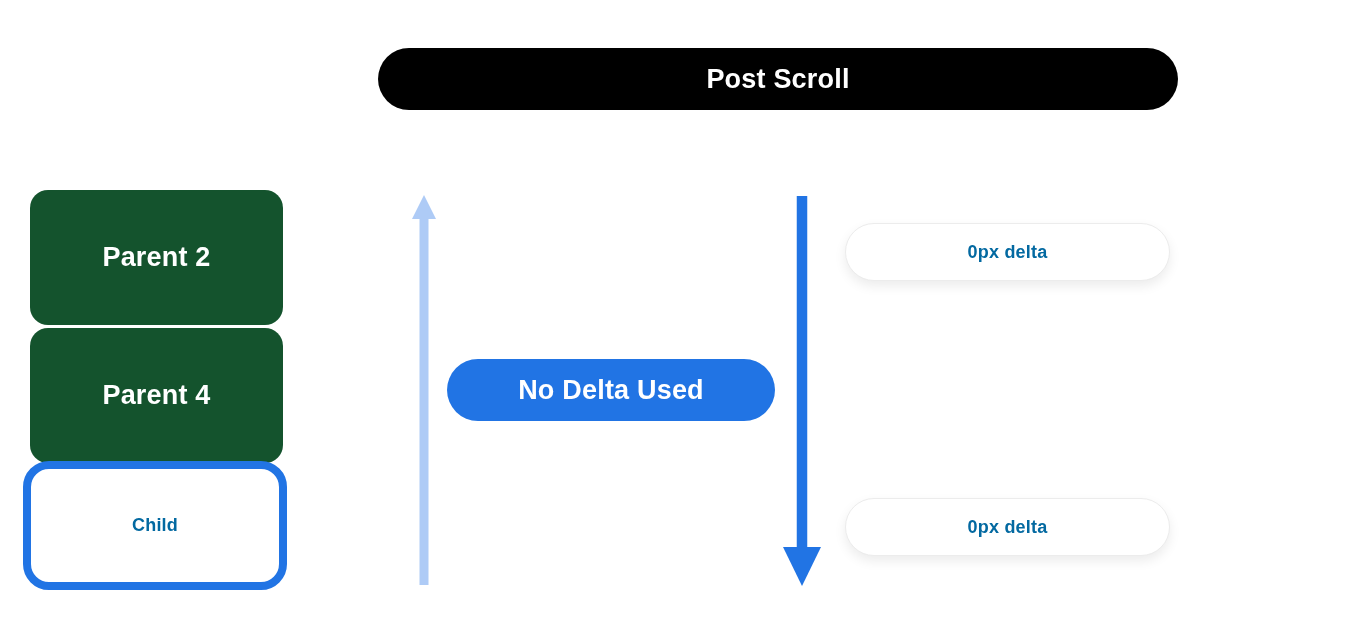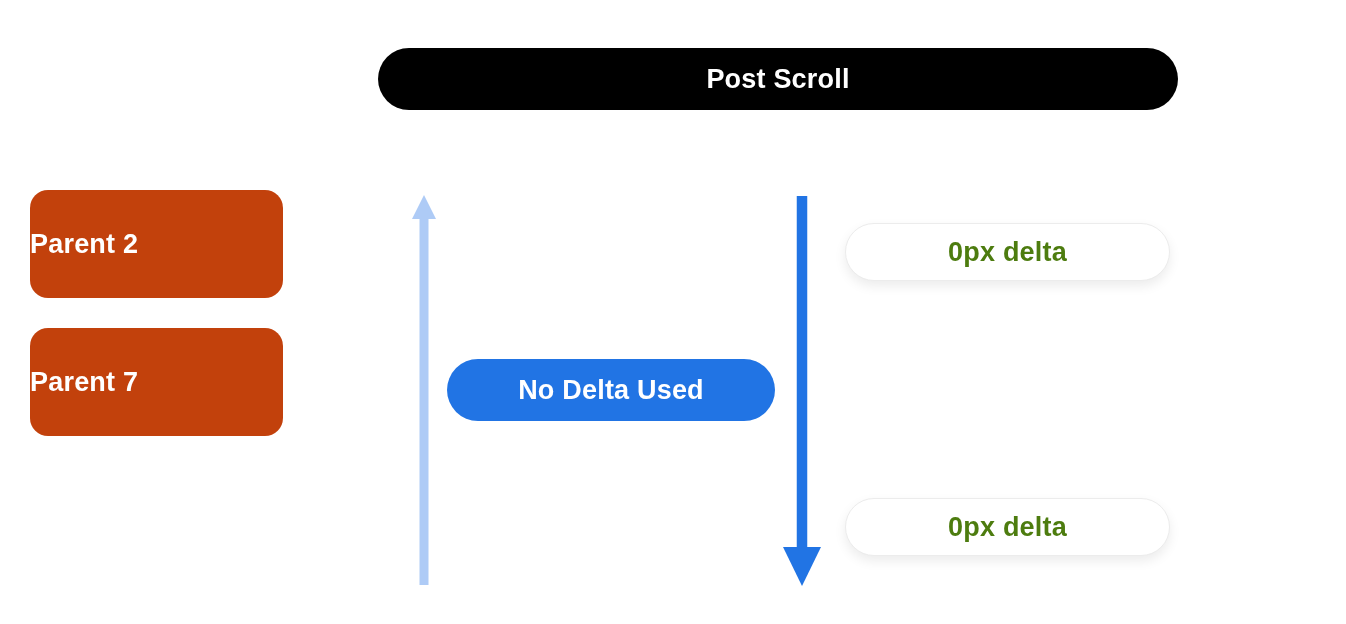--- a/index.html
+++ b/index.html
@@ -25,33 +25,33 @@
     border-radius: 31px;
     display: flex; align-items: center; justify-content: center;
   }
   .label-white {
     color: #ffffff;
     font-size: 27px;
     font-weight: 700;
     letter-spacing: 0.2px;
   }
   .label-dark {
-    color: #4d7c0f;
-    font-size: 27px;
+    color: #0369a1;
+    font-size: 18px;
     font-weight: 600;
     letter-spacing: 0.2px;
   }
 
   
   .tree-box {
     left: 30px;
-    width: 253px; height: 108px;
-    background: #c2410c;
+    width: 253px; height: 135px;
+    background: #14532d;
     border-radius: 18px;
-    display: flex; align-items: center; justify-content: flex-start;
+    display: flex; align-items: center; justify-content: center;
   }
   .box-parent2 { top: 190px; }
   .box-parent1 { top: 328px; }
   .box-child {
     left: 23px; top: 461px;
     width: 264px; height: 129px;
     background: #ffffff;
     border: 8px solid #2174e4;
     border-radius: 26px;
     display: flex; align-items: center; justify-content: center;
@@ -105,21 +105,24 @@
   </svg>
 
   <div class="abs header-pill">
     <span class="label-white">Post Scroll</span>
   </div>
 
   <div class="abs tree-box box-parent2">
     <span class="label-white">Parent 2</span>
   </div>
   <div class="abs tree-box box-parent1">
-    <span class="label-white">Parent 7</span>
+    <span class="label-white">Parent 4</span>
+  </div>
+  <div class="abs box-child">
+    <span class="label-dark">Child</span>
   </div>
 
   <div class="abs mid-pill pill-nodelta">
     <span class="label-white">No Delta Used</span>
   </div>
 
   <div class="abs white-pill white-pill-1">
     <span class="label-dark">0px delta</span>
   </div>
   <div class="abs white-pill white-pill-2">

